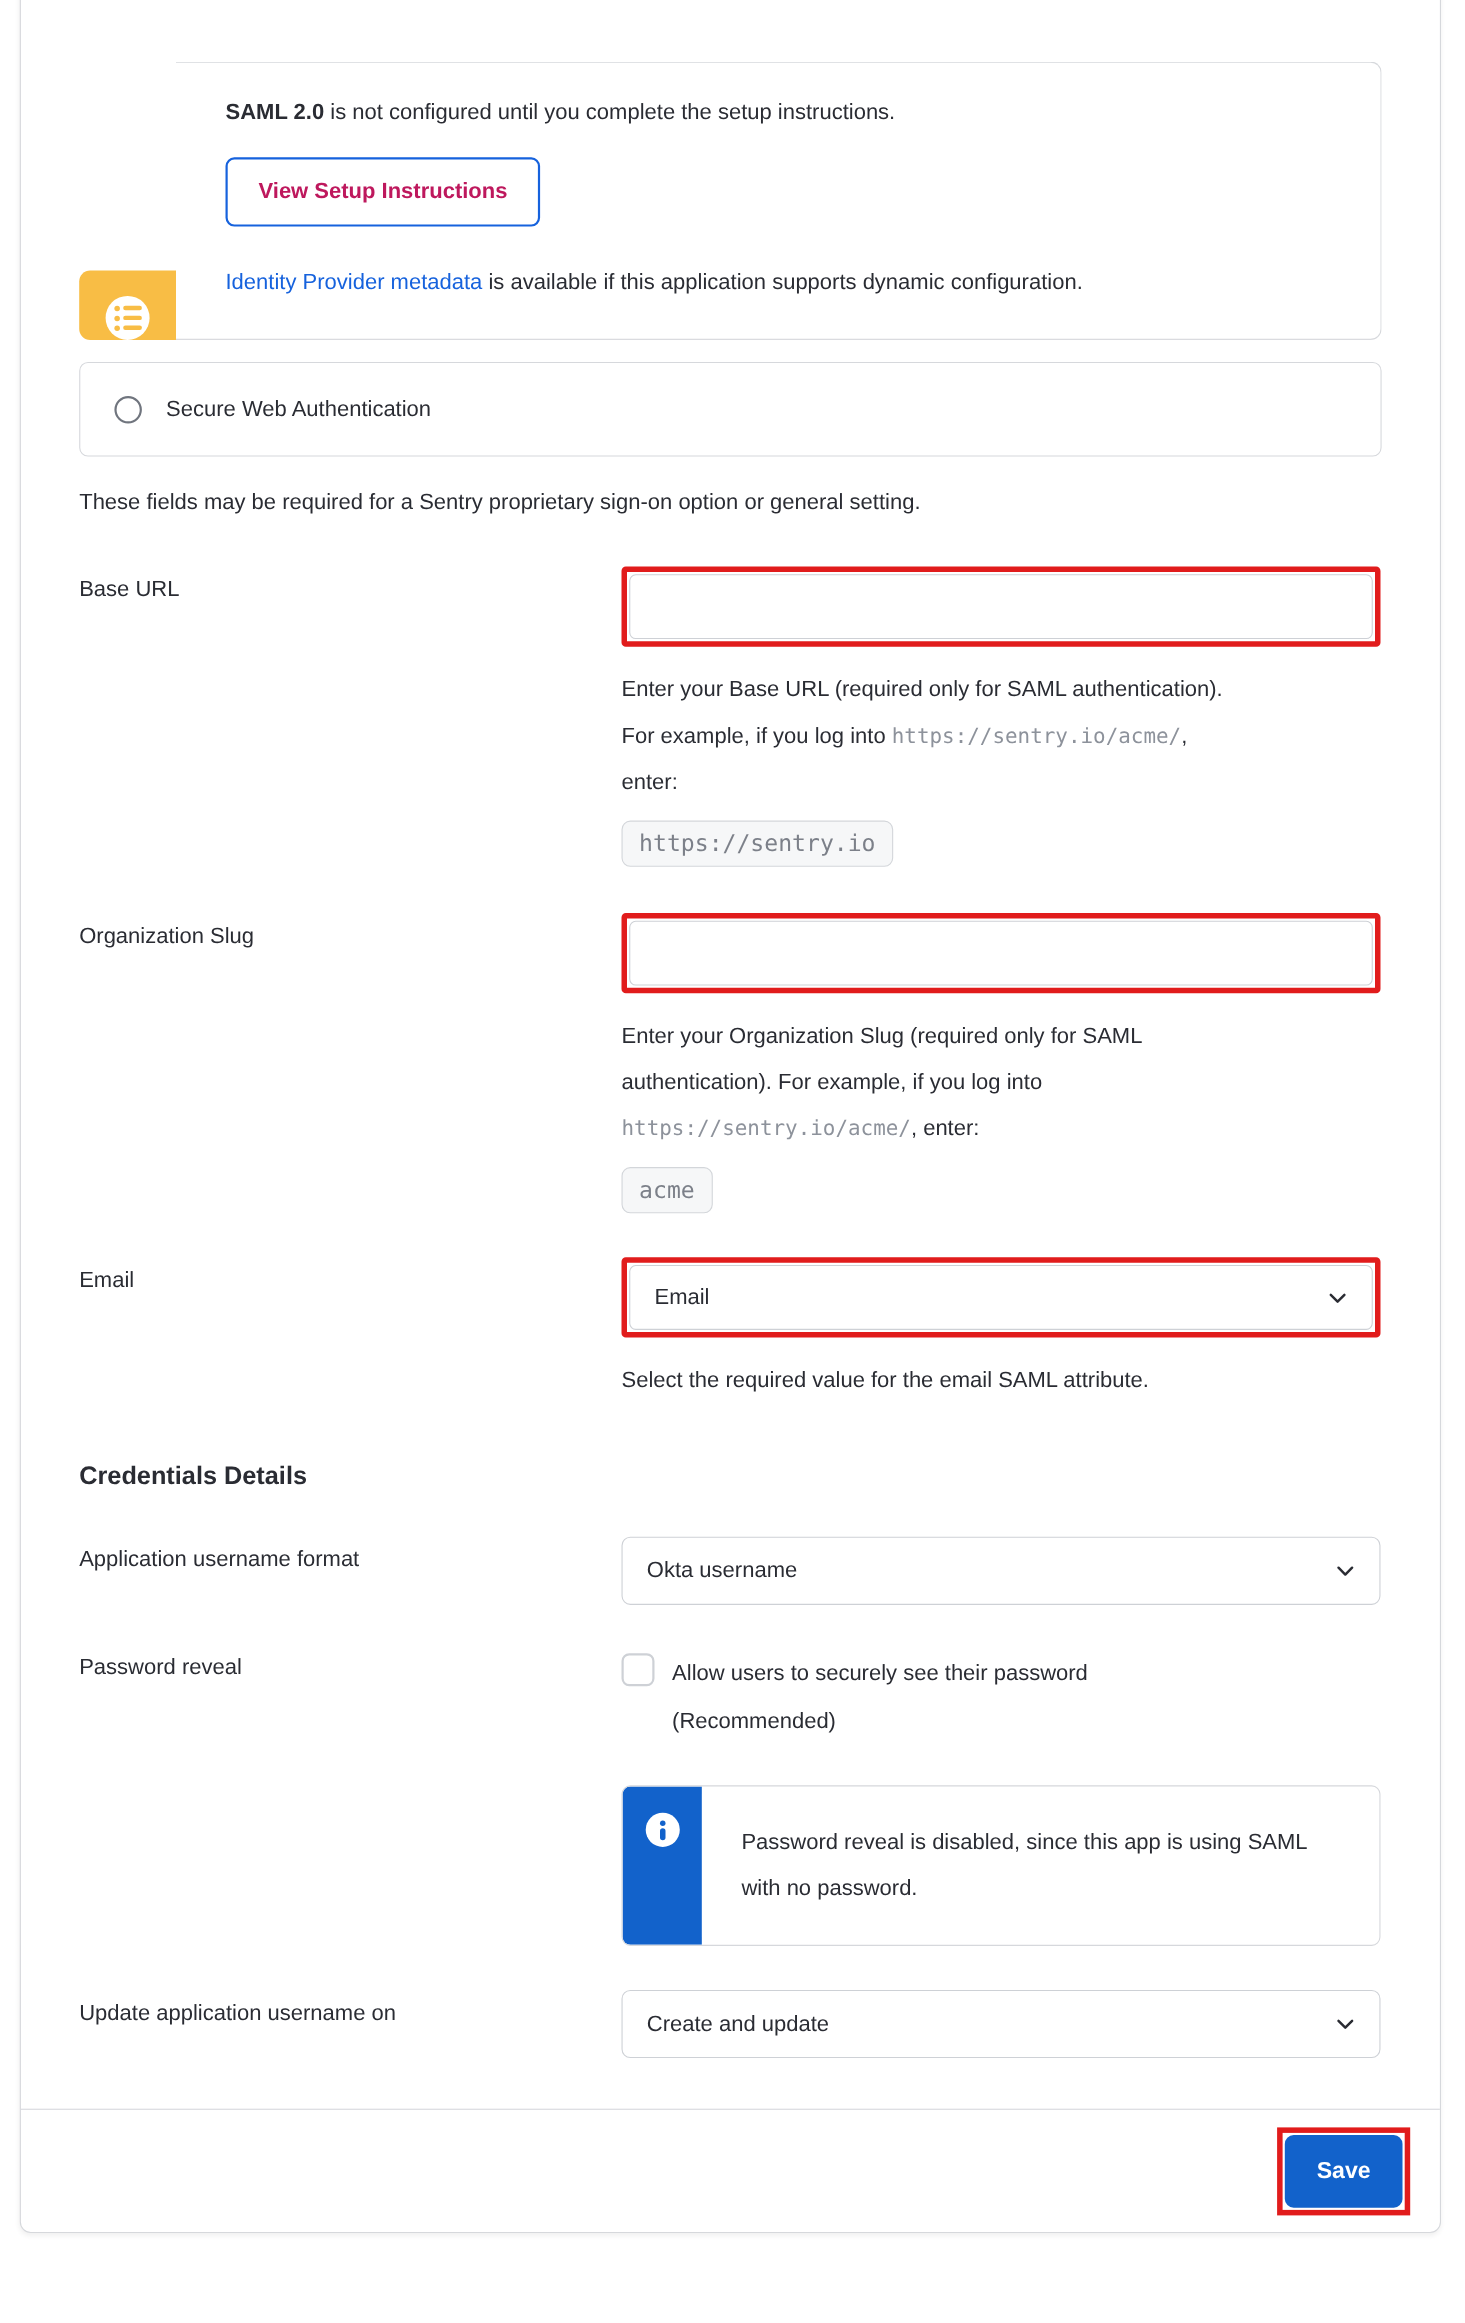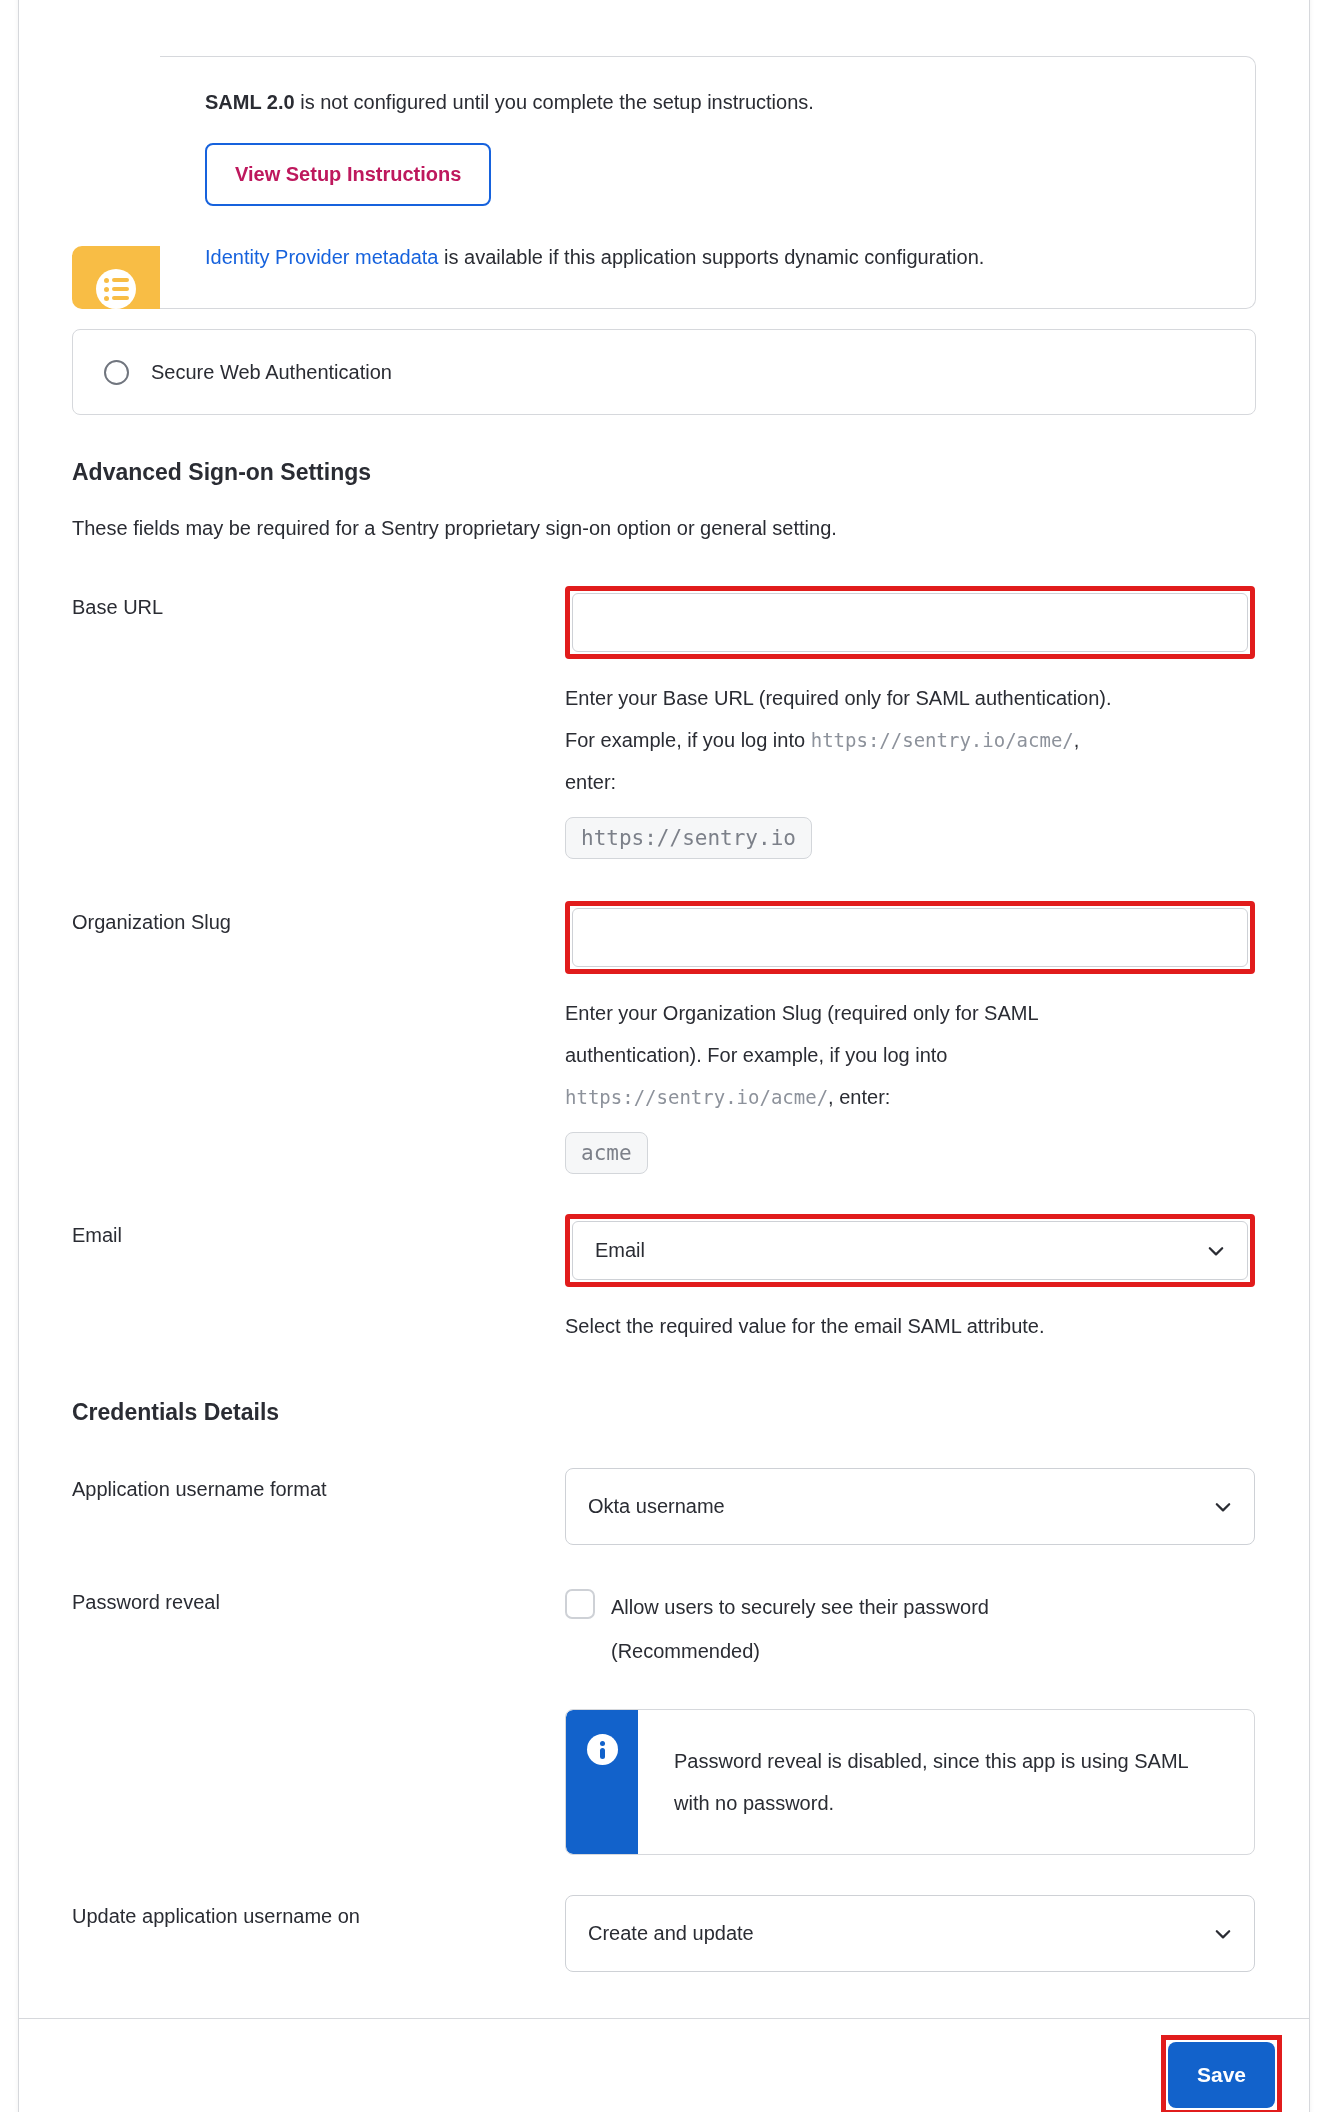--- a/index.html
+++ b/index.html
@@ -103,21 +103,21 @@
     padding: 0 20px; outline: none; background: #fff;
   }
   .select-box {
     height: 59px;
     border: 1.5px solid #ced1d6; border-radius: 6px;
     background: #fff;
     display: flex; align-items: center; justify-content: space-between;
     padding: 0 22px;
     cursor: pointer;
   }
-  .select-box.plain { height: 77px; border-radius: 8px; }
+  .select-box.plain { height: 62px; border-radius: 8px; }
   .chevron-down { width: 18px; height: 18px; flex: 0 0 18px; }
 
   .help-text { margin-top: 18px; line-height: 42px; }
   .help-narrow { max-width: 560px; }
   .mono { font-family: "DejaVu Sans Mono", monospace; color: #8d929b; font-size: 19px; }
   .code-chip {
     display: inline-block; margin-top: 14px;
     background: #f6f7f8;
     border: 1.5px solid #d3d6da;
     border-radius: 8px;
@@ -211,21 +211,20 @@
         <button class="outline-button">View Setup Instructions</button>
         <div class="banner-paragraph"><span class="link">Identity Provider metadata</span><span> is available if this application supports dynamic configuration.</span></div>
       </div>
     </div>
 
     <div class="radio-card">
       <div class="radio-circle"></div>
       <span>Secure Web Authentication</span>
     </div>
 
-    <h2 class="section-heading">Advanced Sign-on Settings</h2>
     <p class="section-desc">These fields may be required for a Sentry proprietary sign-on option or general setting.</p>
 
     <div class="form-row mt-44">
       <div class="form-label">Base URL</div>
       <div class="form-control">
         <div class="red-ring">
           <input class="text-input" type="text" value="" style="">
         </div>
         <div class="help-text help-narrow"><span>Enter your Base URL (required only for SAML authentication). For example, if you log into </span><span class="mono">https://sentry.io/acme/</span><span>, enter:</span></div>
         <span class="code-chip">https://sentry.io</span>

